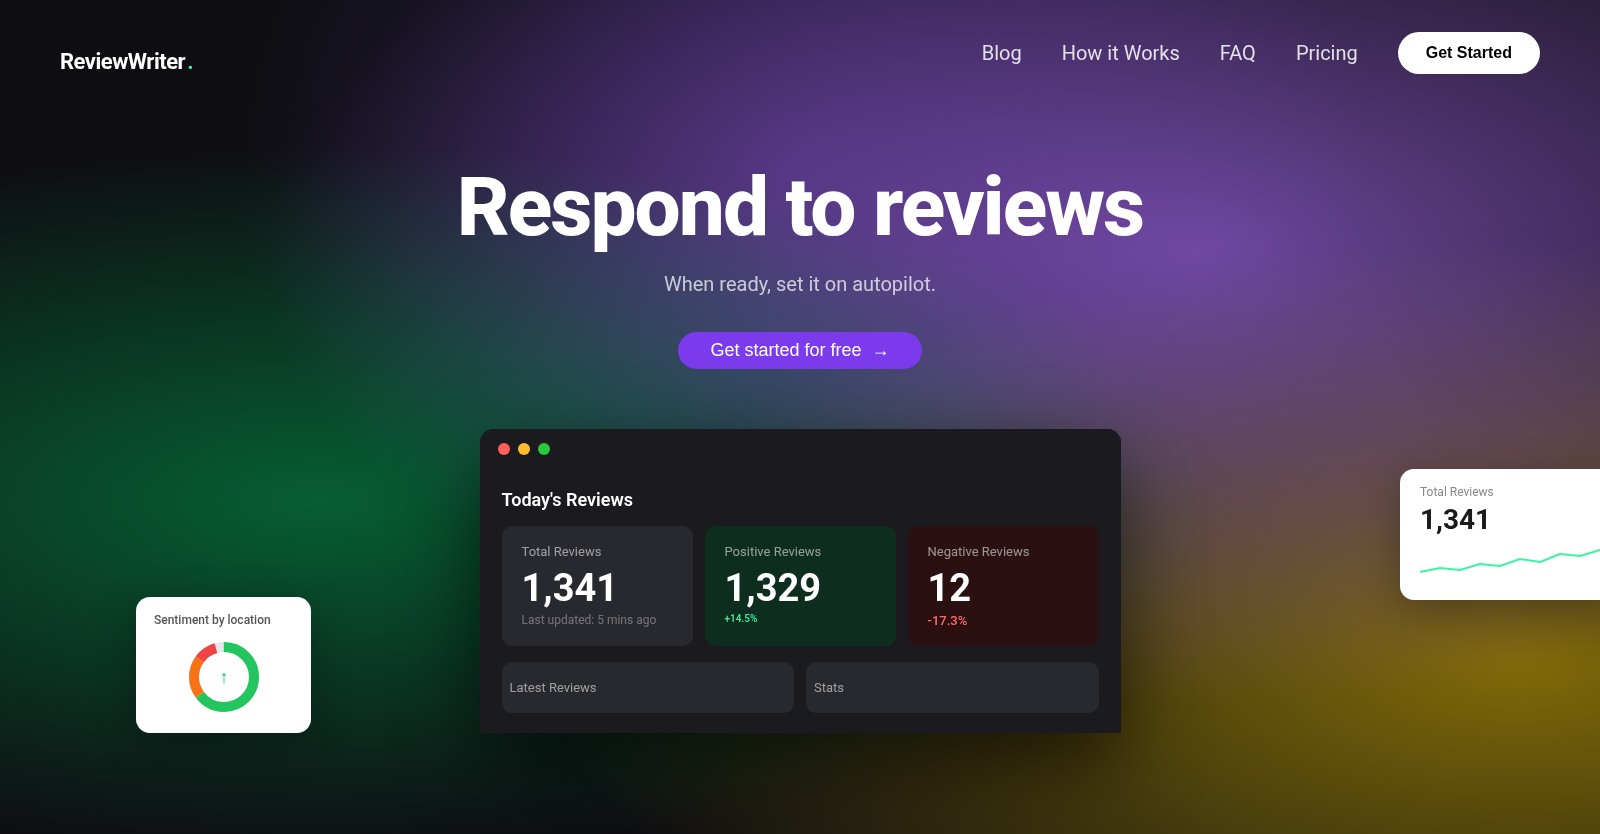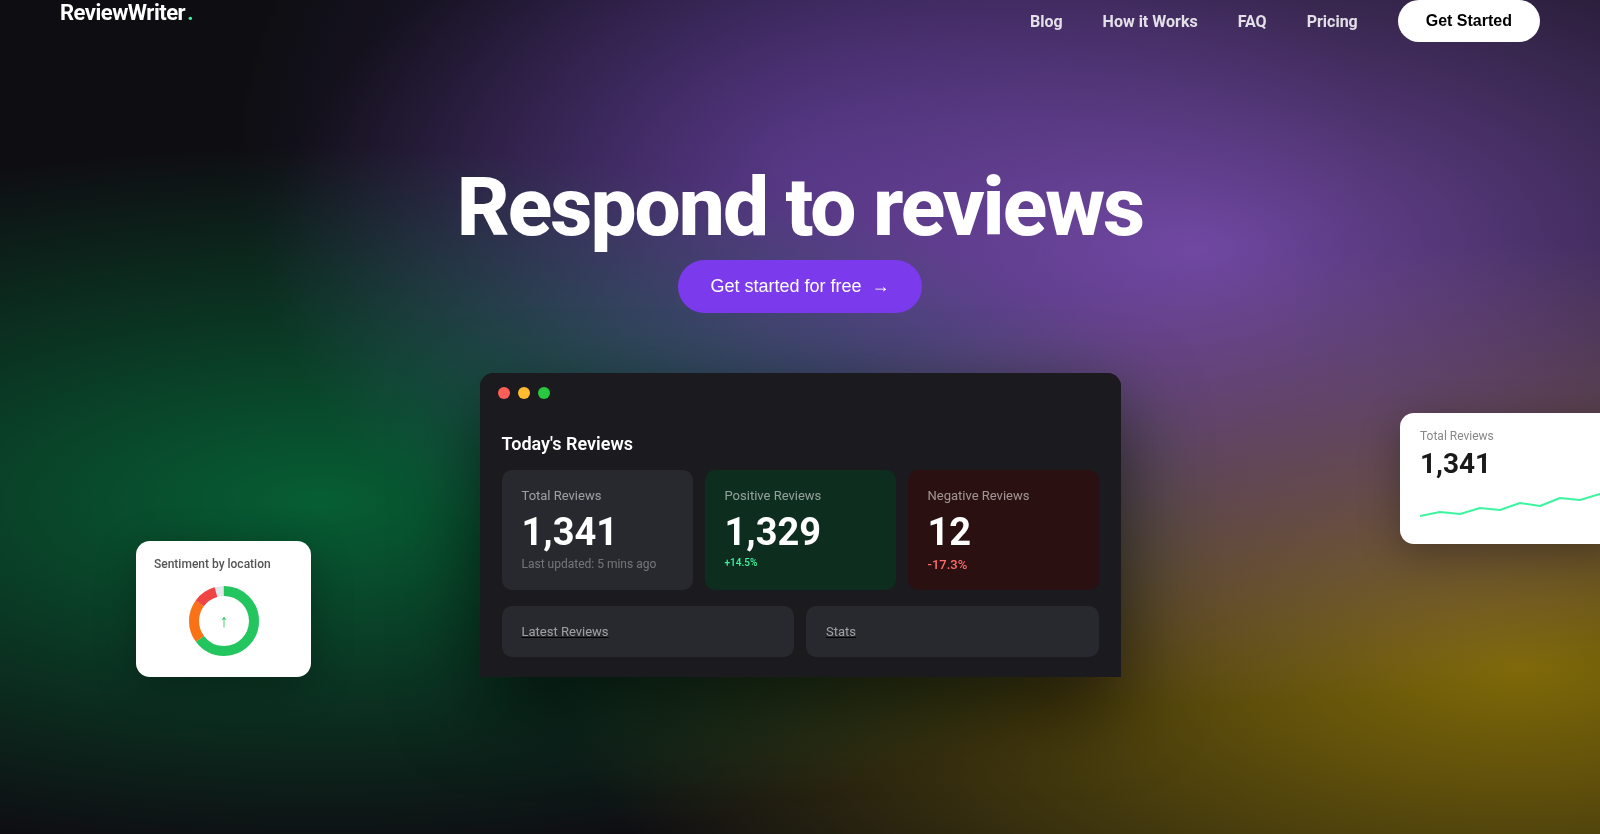--- a/index.html
+++ b/index.html
@@ -24,21 +24,21 @@
         radial-gradient(ellipse at 50% 20%, rgba(100,60,180,0.4) 0%, transparent 50%),
         #0e0e12;
       z-index: 0;
     }
 
     
     .navbar {
       position: relative;
       z-index: 10;
       display: flex;
-      align-items: flex-start;
+      align-items: flex-end;
       justify-content: space-between;
       padding: 0 60px;
       height: 74px;
     }
 
     .logo {
       display: flex;
       align-items: center;
       gap: 2px;
     }
@@ -57,22 +57,22 @@
     }
 
     .nav-links {
       display: flex;
       align-items: center;
       gap: 40px;
     }
 
     .nav-link {
       color: rgba(255,255,255,0.85);
-      font-size: 16px;
-      font-weight: 700;
+      font-size: 20px;
+      font-weight: 400;
       cursor: pointer;
       text-decoration: none;
     }
 
     .nav-cta {
       background: #fff;
       color: #000;
       border: none;
       border-radius: 50px;
       padding: 12px 28px;
@@ -107,23 +107,24 @@
     }
 
     .hero-cta-btn {
       display: inline-flex;
       align-items: center;
       gap: 10px;
       background: #7c3aed;
       color: #fff;
       border: none;
       border-radius: 50px;
-      padding: 16px 32px;
+      padding: 8px 32px;
       font-size: 18px;
       font-weight: 500;
+      margin-top: 36px;
       cursor: pointer;
     }
 
     
     .dashboard-wrapper {
       position: relative;
       z-index: 5;
       margin-top: 60px;
       padding: 0 200px;
       display: flex;
@@ -227,22 +228,21 @@
 
     .bottom-row {
       display: grid;
       grid-template-columns: 1fr 1fr;
       gap: 12px;
     }
 
     .bottom-card {
       background: #28282f;
       border-radius: 10px;
-      padding: 18px 20px;
-      text-decoration: underline;
+      padding: 18px 8px;
     }
 
     .bottom-card-label {
       font-size: 13px;
       color: rgba(255,255,255,0.55);
     }
 
     
     .floating-card {
       position: absolute;
@@ -324,20 +324,21 @@
       <a class="nav-link">FAQ</a>
       <a class="nav-link">Pricing</a>
       <button class="nav-cta">Get Started</button>
     </div>
   </nav>
 
   <section class="hero-content">
     <h1 class="hero-title">
       <span>Respond to reviews</span><br>
     </h1>
+    <p class="hero-subtitle">When ready, set it on autopilot.</p>
     <button class="hero-cta-btn">
       <span>Get started for free</span>
       <span>→</span>
     </button>
   </section>
 
   <div class="dashboard-wrapper">
 
     <div class="floating-card">
       <div class="floating-card-label">Total Reviews</div>

